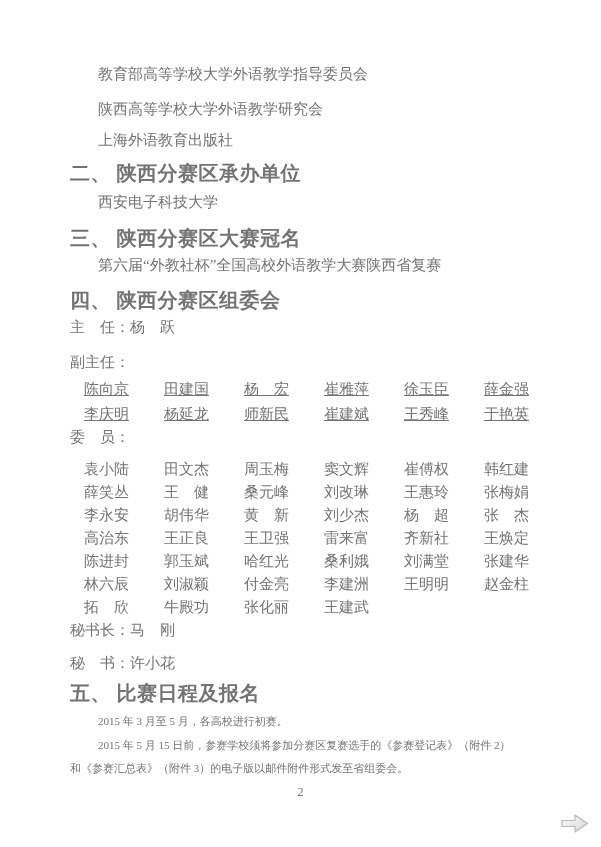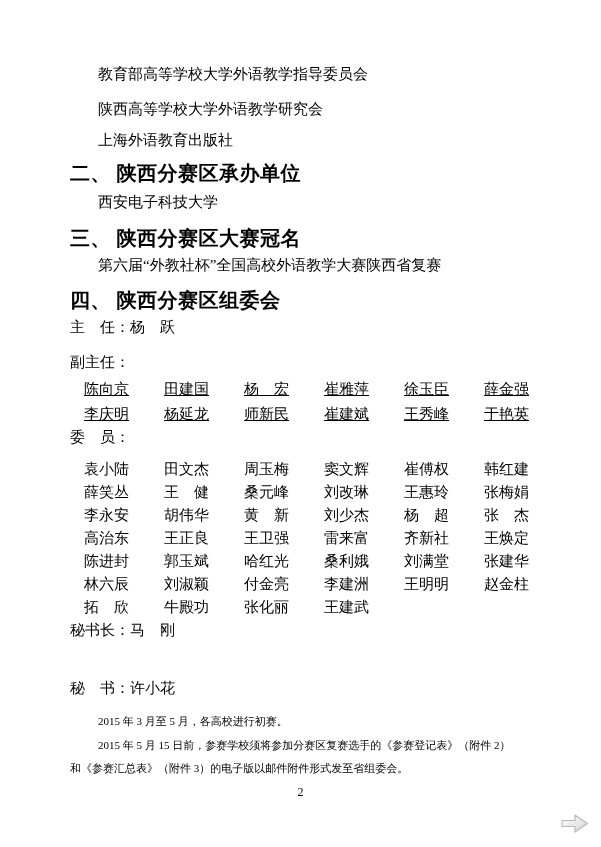--- a/index.html
+++ b/index.html
@@ -2,21 +2,21 @@
 <html><head>
 <meta charset="utf-8">
 <style>
   * { margin: 0; padding: 0; box-sizing: border-box; }
   html, body { background: #ffffff; }
   .page {
     position: relative;
     width: 601px;
     height: 847px;
     background: #ffffff;
-    color: #000000;
+    color: #737373;
     font-family: "Liberation Serif", "DejaVu Serif", serif;
     overflow: hidden;
   }
   .line {
     position: absolute;
     white-space: pre;
     font-size: 15px;
     line-height: 1.2;
   }
   .ml { left: 70px; }
@@ -122,22 +122,23 @@
       <span>李建洲</span>
       <span>王明明</span>
       <span>赵金柱</span>
       <span>拓　欣</span>
       <span>牛殿功</span>
       <span>张化丽</span>
       <span>王建武</span>
     </div>
 
   <div class="line ml" style="top:621px">秘书长：马　刚</div>
-  <div class="line ml" style="top:679px">秘　书：许小花</div>
+  <div class="line ml" style="top:654px">秘　书：许小花</div>
 
+  <div class="line ml heading" style="top:681px">五、 比赛日程及报名</div>
   <div class="line indent para" style="top:715px">2015 年 3 月至 5 月，各高校进行初赛。</div>
   <div class="line indent para" style="top:739px">2015 年 5 月 15 日前，参赛学校须将参加分赛区复赛选手的《参赛登记表》（附件 2）</div>
   <div class="line ml para" style="top:762px">和《参赛汇总表》（附件 3）的电子版以邮件附件形式发至省组委会。</div>
 
   <div class="page-num">2</div>
 
   <div class="nav-arrow">
     <svg width="28" height="23" viewBox="0 0 28 23">
       <defs>
         <linearGradient id="arrowGrad" x1="0" y1="0" x2="1" y2="1">

